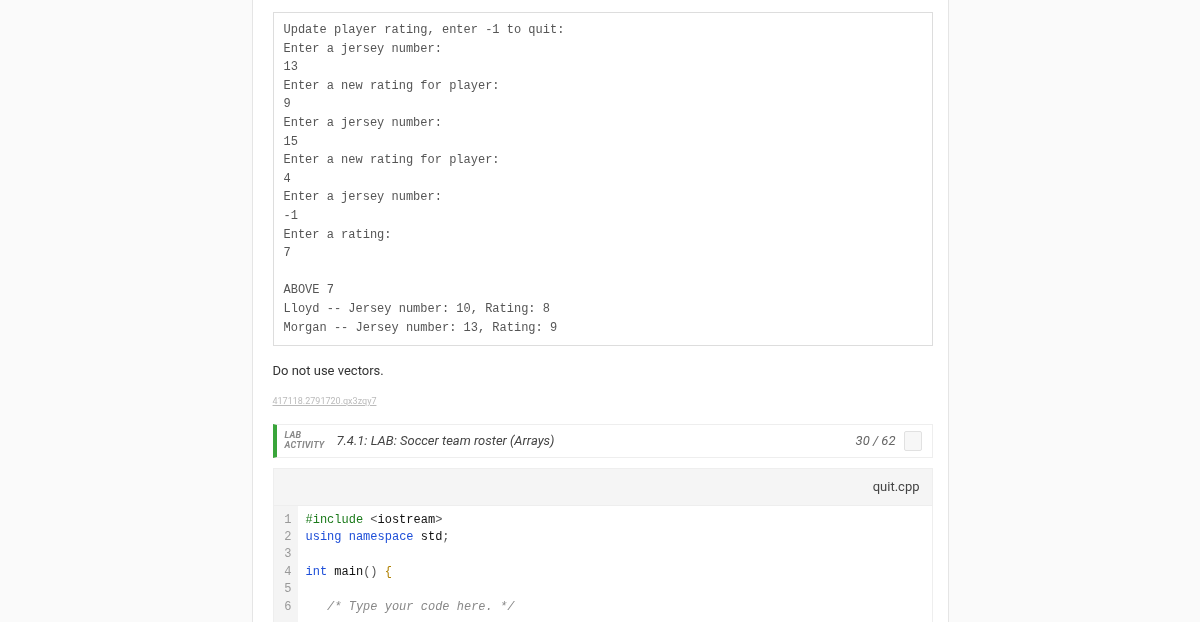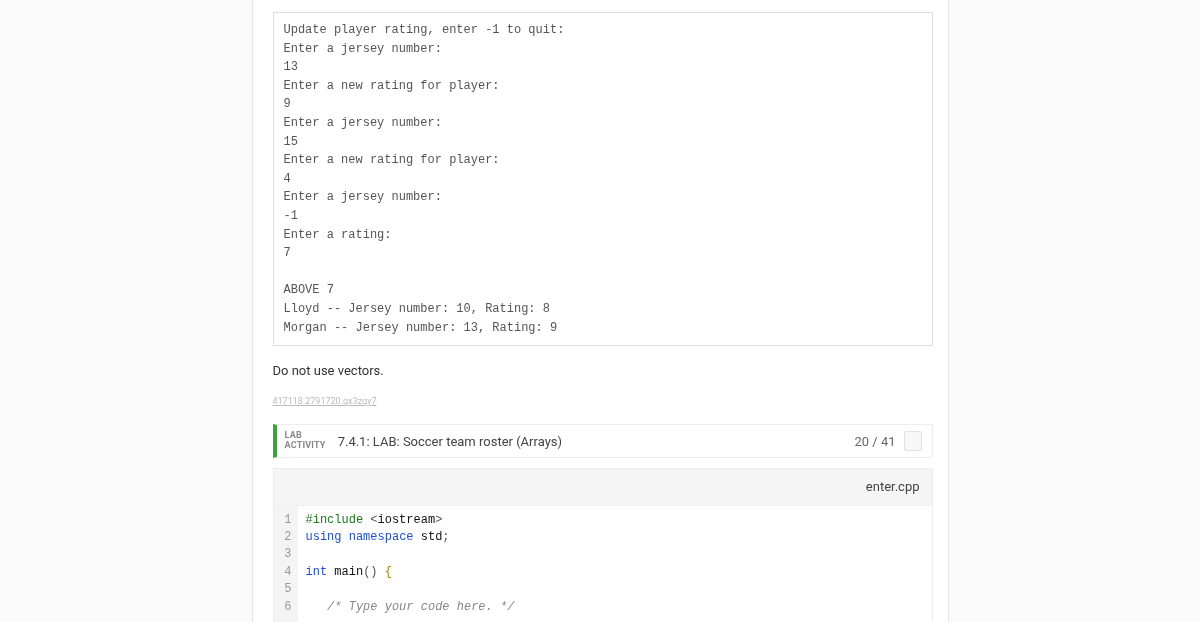--- a/index.html
+++ b/index.html
@@ -45,23 +45,24 @@
     .qid {
       font-size: 9px;
       color: #bbb;
       margin-bottom: 16px;
       text-decoration: underline;
     }
     .activity-bar {
       border: 1px solid #eee;
       border-left: 4px solid #39a53a;
       display: flex;
-      align-items: flex-end;
+      align-items: center;
       padding: 6px 10px 6px 8px;
       margin-bottom: 10px;
+      font-style: italic;
     }
     .activity-tag {
       font-size: 9px;
       font-weight: 700;
       color: #888;
       line-height: 1.1;
       margin-right: 12px;
       letter-spacing: 0.2px;
     }
     .activity-title {
@@ -165,27 +166,27 @@
 
     <div class="no-vectors">Do not use vectors.</div>
     <div class="qid">417118.2791720.qx3zqy7</div>
 
     <div class="activity-bar">
       <div class="activity-tag">
         <div>LAB</div>
         <div>ACTIVITY</div>
       </div>
       <div class="activity-title">7.4.1: LAB: Soccer team roster (Arrays)</div>
-      <div class="activity-score">20 / 41</div>
+      <div class="activity-score">30 / 62</div>
       <div class="activity-chip"></div>
     </div>
 
     <div class="file-tab-bar">
       <div class="file-tab-spacer"></div>
-      <div class="file-tab-name">enter.cpp</div>
+      <div class="file-tab-name">quit.cpp</div>
     </div>
 
     <div class="editor">
       <div class="gutter" id="gutter">
           <div>1</div>
           <div>2</div>
           <div>3</div>
           <div>4</div>
           <div>5</div>
           <div>6</div>

